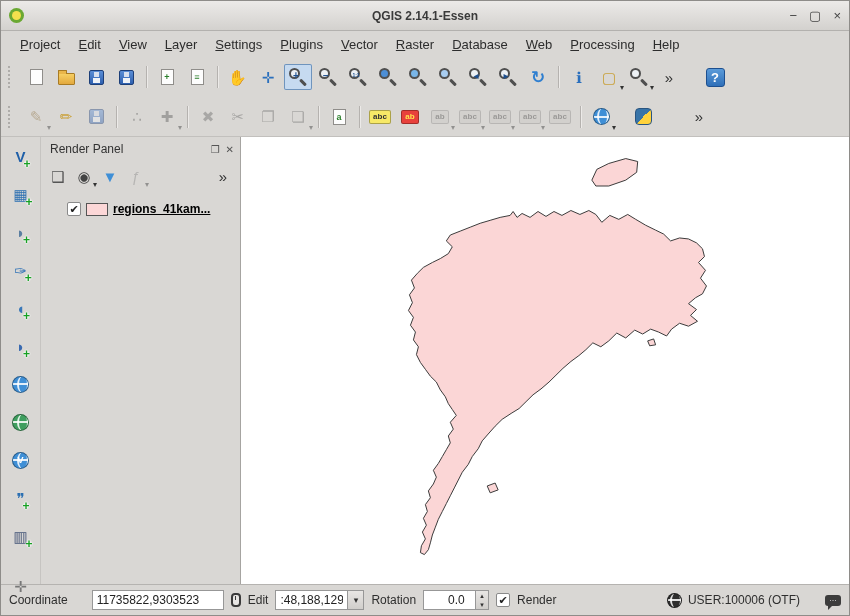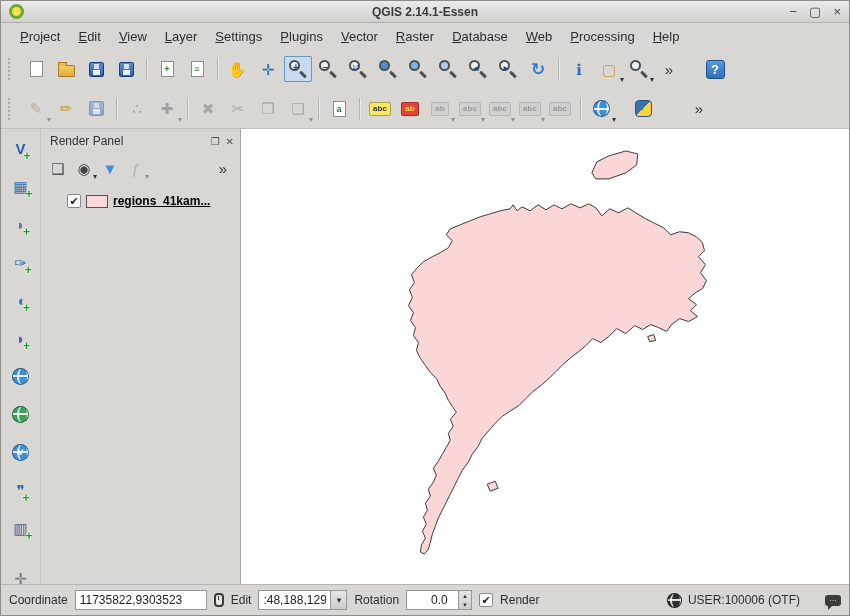--- a/index.html
+++ b/index.html
@@ -1,21 +1,21 @@
 <!DOCTYPE html>
 <html><head>
 <meta charset="utf-8">
 <style>
   * { box-sizing: border-box; margin:0; padding:0; }
   html,body { width:850px; height:616px; overflow:hidden; }
   body { font-family:"Liberation Sans","DejaVu Sans",sans-serif; font-size:12px; color:#2e2e2e; }
   .window { width:850px; height:616px; border:1px solid #8e8c89; display:flex; flex-direction:column; background:#d9d7d4; }
 
   
-  .titlebar { height:22px; background:linear-gradient(#eceae8,#d3d1ce); border-bottom:1px solid #b3b1ae; display:flex; align-items:center; position:relative; padding:0 8px; flex:0 0 auto; }
+  .titlebar { height:30px; background:linear-gradient(#eceae8,#d3d1ce); border-bottom:1px solid #b3b1ae; display:flex; align-items:center; position:relative; padding:0 8px; flex:0 0 auto; }
   .app-icon { width:15px; height:15px; border-radius:50%; background:#6aa832; position:relative; }
   .app-icon::before { content:""; position:absolute; inset:3px; border-radius:50%; background:#f4e04d; }
   .title-text { position:absolute; left:0; right:0; text-align:center; font-weight:bold; font-size:12px; color:#3a3a3a; }
   .win-controls { margin-left:auto; display:flex; gap:12px; z-index:1; }
   .win-btn { color:#444; font-size:13px; line-height:1; cursor:default; }
 
   
   .menubar { height:26px; display:flex; align-items:center; padding-left:10px; flex:0 0 auto; }
   .menu-item { display:inline-block; padding:4px 9px; font-size:13px; color:#2d2d2d; }
   .menu-item::first-letter { text-decoration:underline; }
@@ -70,21 +70,21 @@
   .swatch { width:22px; height:13px; border:1px solid #555; flex:0 0 auto; }
   .layer-label { font-size:12px; font-weight:bold; text-decoration:underline; color:#000; white-space:nowrap; }
 
   .map-canvas { flex:1 1 auto; background:#ffffff; position:relative; min-width:0; }
   .map-canvas svg { position:absolute; inset:0; width:100%; height:100%; }
 
   
   .statusbar { height:31px; border-top:1px solid #b5b3b0; display:flex; align-items:center; padding:0 8px; gap:7px; flex:0 0 auto; font-size:12px; }
   .sb-label { color:#2e2e2e; flex:0 0 auto; }
   .sb-input { height:20px; border:1px solid #979797; background:#fff; font-family:inherit; font-size:12px; padding:0 4px; color:#222; }
-  .coord-input { width:132px; }
+  .coord-input { width:132px;margin-left:17px; }
   .scale-wrap, .spin-wrap { display:flex; align-items:stretch; height:20px; flex:0 0 auto; }
   .scale-input { width:72px; border-right:none; }
   .combo-btn { width:17px; border:1px solid #979797; background:linear-gradient(#e8e6e4,#d0cecb); display:flex; align-items:center; justify-content:center; }
   .combo-btn::after { content:"▾"; font-size:9px; color:#333; }
   .spin-input { width:52px; border-right:none;padding-left:24px; }
   .spin-btns { width:14px; border:1px solid #979797; background:linear-gradient(#e8e6e4,#d0cecb); display:flex; flex-direction:column; }
   .spin-up, .spin-down { flex:1; display:flex; align-items:center; justify-content:center; }
   .spin-up::after { content:"▴"; font-size:7px; color:#333; }
   .spin-down::after { content:"▾"; font-size:7px; color:#333; }
   .i-mouse { width:10px; height:14px; border:2px solid #3a3a3a; border-radius:4px; position:relative; background:#e8e6e4; flex:0 0 auto; }

